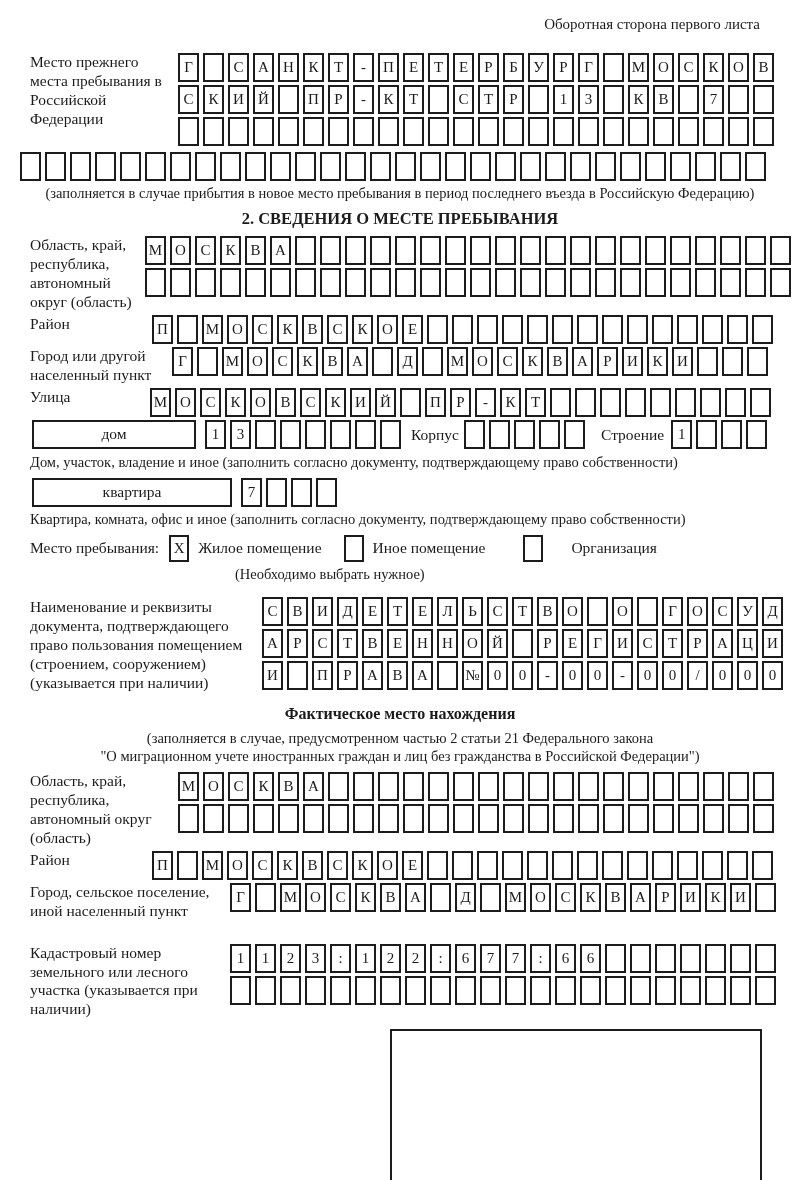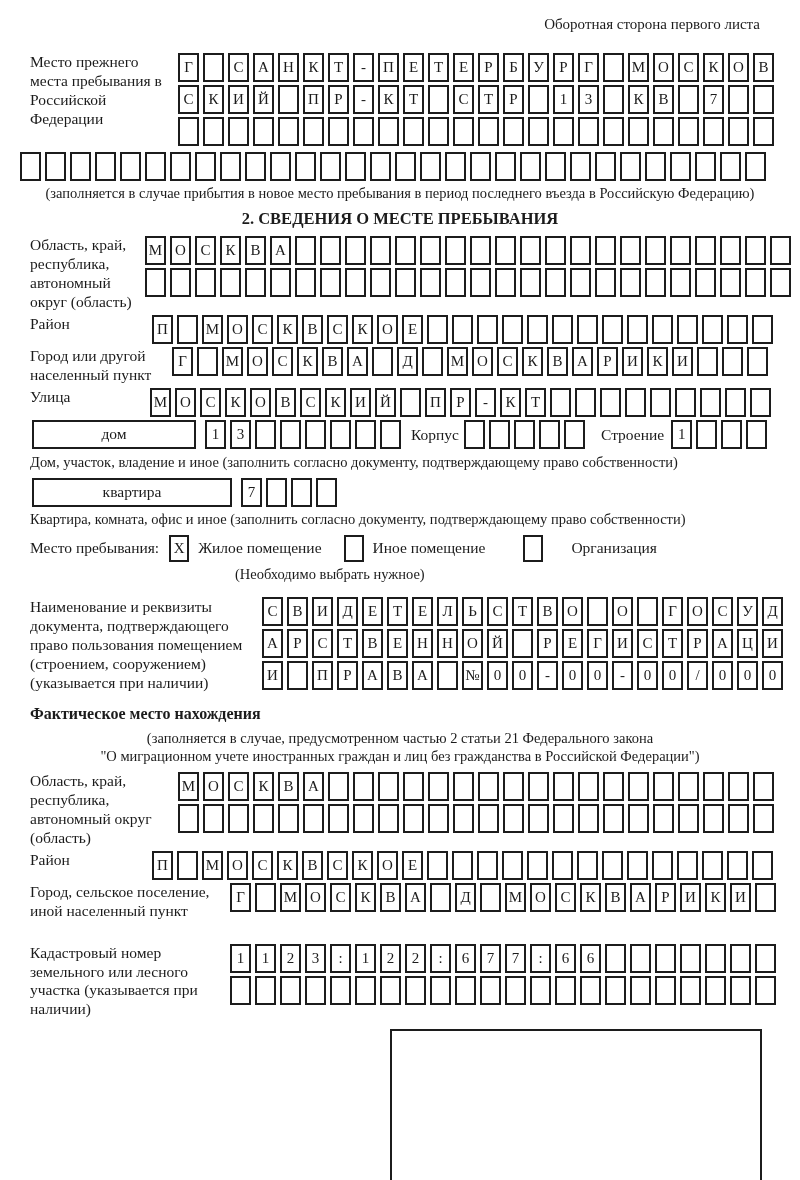--- a/index.html
+++ b/index.html
@@ -15,21 +15,21 @@
   .rows > .boxes{margin-bottom:3px;}
   .boxes{display:flex;flex-wrap:nowrap;}
   .cell{box-sizing:border-box;width:21px;height:29px;border:2px solid #1c1c1c;
         margin-right:4px;display:flex;align-items:center;justify-content:center;
         font-size:15px;background:#fff;flex:0 0 auto;}
   .cell:last-child{margin-right:0;}
   .fullrow{margin-left:-10px;margin-bottom:3px;}
   .note{font-size:14.5px;line-height:1.25;}
   .center{text-align:center;}
   .h2{font-size:16.5px;font-weight:bold;text-align:center;margin:7px 0 7px 0;}
-  .h3{font-size:16px;font-weight:bold;text-align:left;margin:12px 0 6px 0;}
+  .h3{font-size:16px;font-weight:bold;text-align:center;margin:12px 0 6px 0;}
   .longbox{box-sizing:border-box;height:29px;border:2px solid #1c1c1c;
            display:flex;align-items:center;justify-content:center;font-size:15.5px;flex:0 0 auto;}
   .housebox{width:164px;margin-left:2px;margin-right:9px;}
   .aptbox{width:200px;margin-left:2px;margin-right:9px;}
   .inline-lbl{font-size:15.5px;line-height:29px;flex:0 0 auto;}
   .houser{margin-bottom:4px;}
   .subnote{margin-bottom:7px;}
   .stay{display:flex;align-items:center;margin-top:6px;margin-bottom:3px;font-size:15.5px;}
   .chk{box-sizing:border-box;width:20px;height:27px;border:2px solid #1c1c1c;
        display:flex;align-items:center;justify-content:center;font-size:15px;flex:0 0 auto;}

